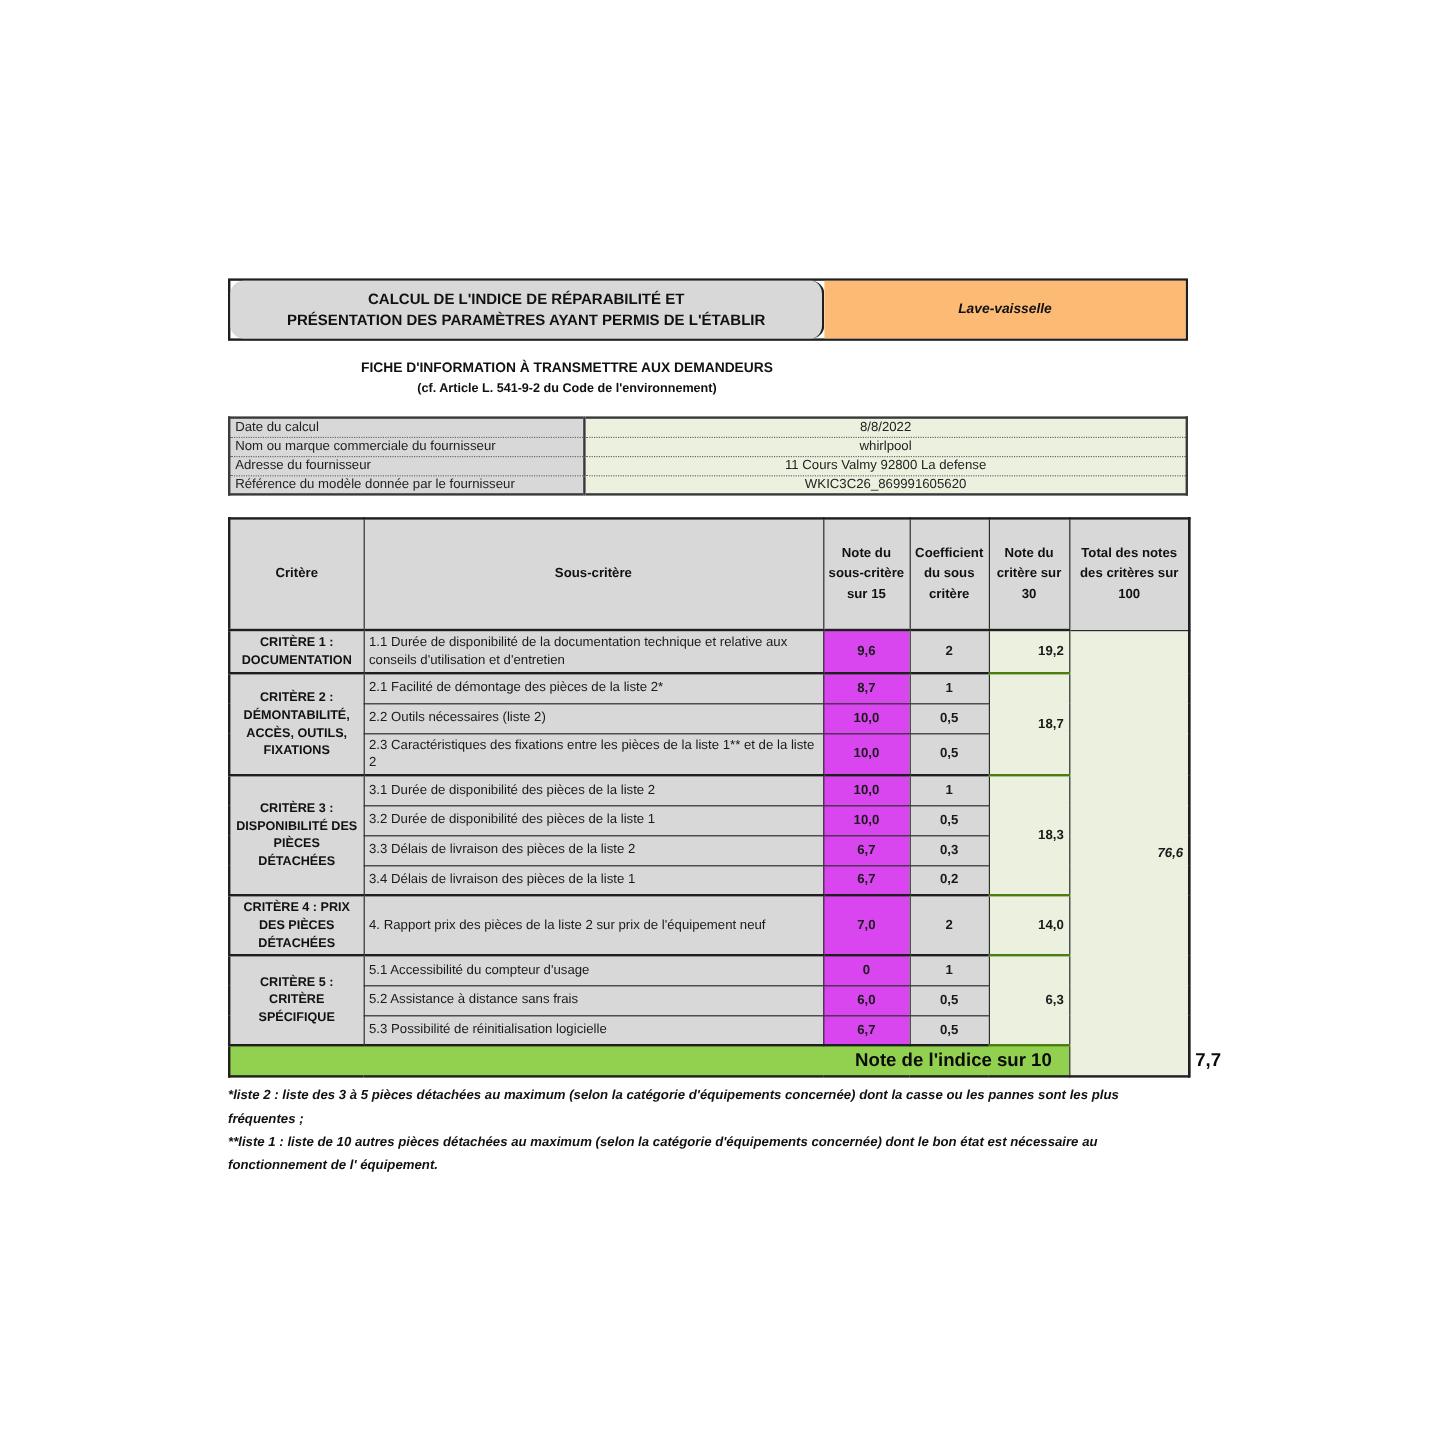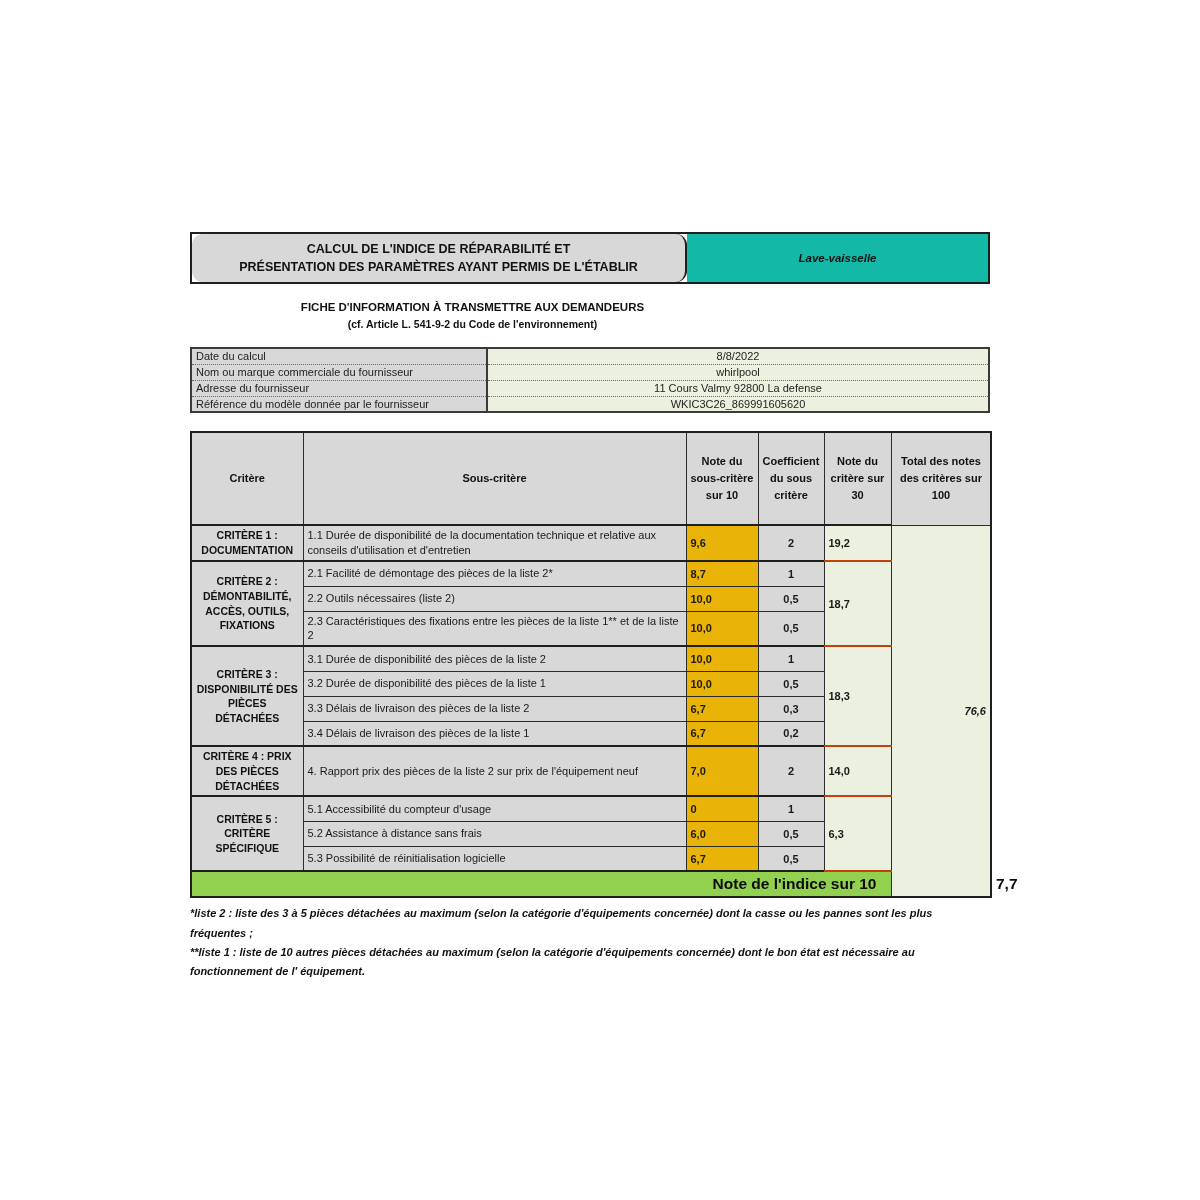--- a/index.html
+++ b/index.html
@@ -23,21 +23,21 @@
     display: flex; width: 100%; border: 2px solid #1f1f1f; height: 52px;
   }
   .title-left {
     width: 495px; background: #d8d8d8; border-right: 2px solid #1f1f1f;
     display: flex; flex-direction: column; justify-content: center; align-items: center;
     font-weight: bold; font-size: 12.5px; line-height: 1.45; text-align: center;
     color: #111;
     border-radius: 11px;
   }
   .title-right {
-    flex: 1; background: #14b8a6;
+    flex: 1; background: #fdba74;
     display: flex; justify-content: center; align-items: center;
     font-weight: bold; font-style: italic; font-size: 11.5px; color: #111;
   }
 
   
   .subtitle-wrap { width: 565px; text-align: center; margin-top: 17px; }
   .subtitle-1 { font-weight: bold; font-size: 11.5px; color: #111; }
   .subtitle-2 { font-weight: bold; font-size: 10.5px; margin-top: 5px; color: #111; }
 
   
@@ -71,24 +71,24 @@
   .crit-table th {
     background: #d8d8d8; font-weight: bold; height: 93px;
     text-align: center; line-height: 1.55; color: #111;
   }
   td.cell-crit {
     background: #d8d8d8; font-weight: bold; text-align: center;
     font-size: 10.5px; line-height: 1.4; color: #111;
     border-bottom: 2px solid #1f1f1f; border-top: 2px solid #1f1f1f;
   }
   td.cell-sous { background: #d8d8d8; text-align: left; color: #1a1a1a; line-height: 1.35; }
-  td.cell-n10  { background: #eab308; font-weight: bold; }
+  td.cell-n10  { background: #d946ef; font-weight: bold; text-align: center; }
   td.cell-coef { background: #d8d8d8; font-weight: bold; text-align: center; }
-  td.cell-n20  { background: #ebf1de; font-weight: bold; text-align: left;
-                 border-bottom: 2px solid #c2410c; border-top: 2px solid #1f1f1f; }
+  td.cell-n20  { background: #ebf1de; font-weight: bold; text-align: right;
+                 border-bottom: 2px solid #4d7c0f; border-top: 2px solid #1f1f1f; }
   td.cell-tot  { background: #ebf1de; font-weight: bold; text-align: right; font-style: italic; }
 
   tr.group-start td.cell-sous,
   tr.group-start td.cell-n10,
   tr.group-start td.cell-coef { border-top: 2px solid #1f1f1f; }
   tr.inner td { border-top: 1px dotted #6a6a6a; }
 
   tr.row-h38 td { height: 36px; }
   tr.row-h28 td { height: 25px; }
   tr.row-h45 td { height: 42px; }
@@ -155,21 +155,21 @@
           <col class="c-sous">
           <col class="c-n10">
         <col class="c-coef">
           <col class="c-n20">
           <col class="c-tot">
       </colgroup>
       <thead>
         <tr>
           <th>Critère</th>
           <th>Sous-critère</th>
-          <th>Note du sous-critère sur 10</th>
+          <th>Note du sous-critère sur 15</th>
           <th>Coefficient du sous critère</th>
           <th>Note du critère sur 30</th>
           <th>Total des notes des critères sur 100</th>
         </tr>
       </thead>
       <tbody>
 
         <tr class="group-start row-h38">
           <td class="cell-crit">CRITÈRE 1 : DOCUMENTATION</td>
           <td class="cell-sous">1.1 Durée de disponibilité de la documentation technique et relative aux conseils d'utilisation et d'entretien</td>

